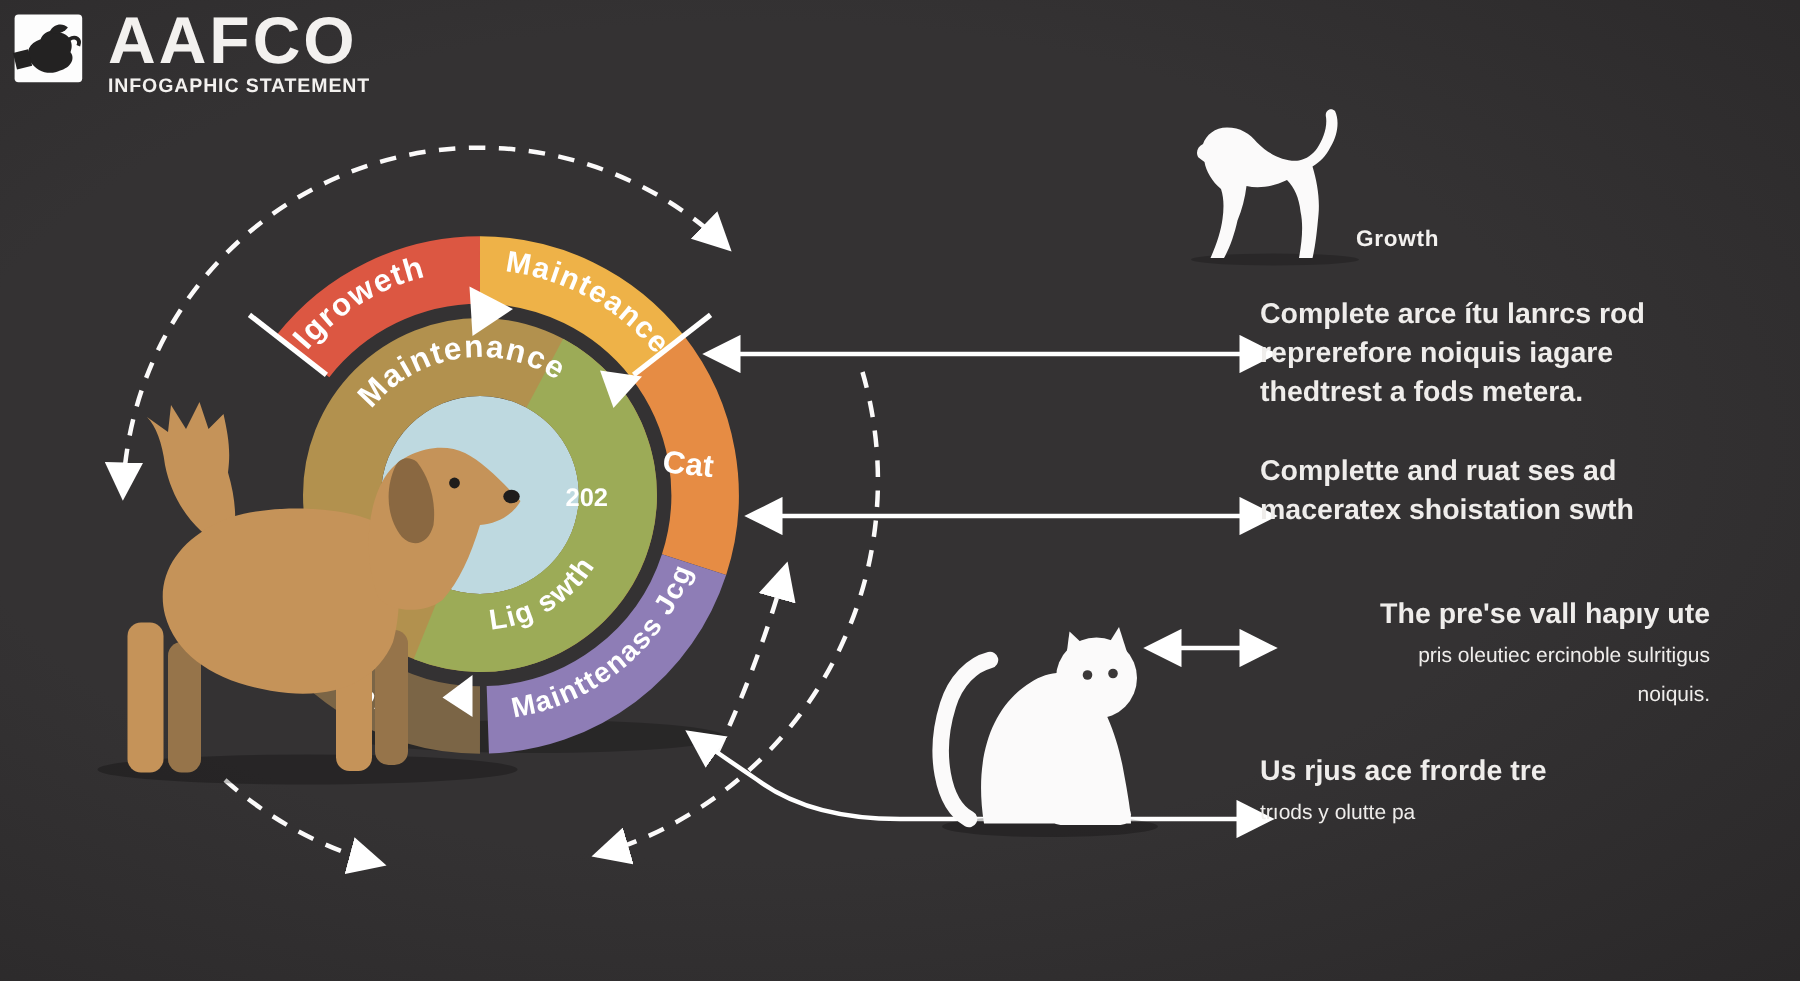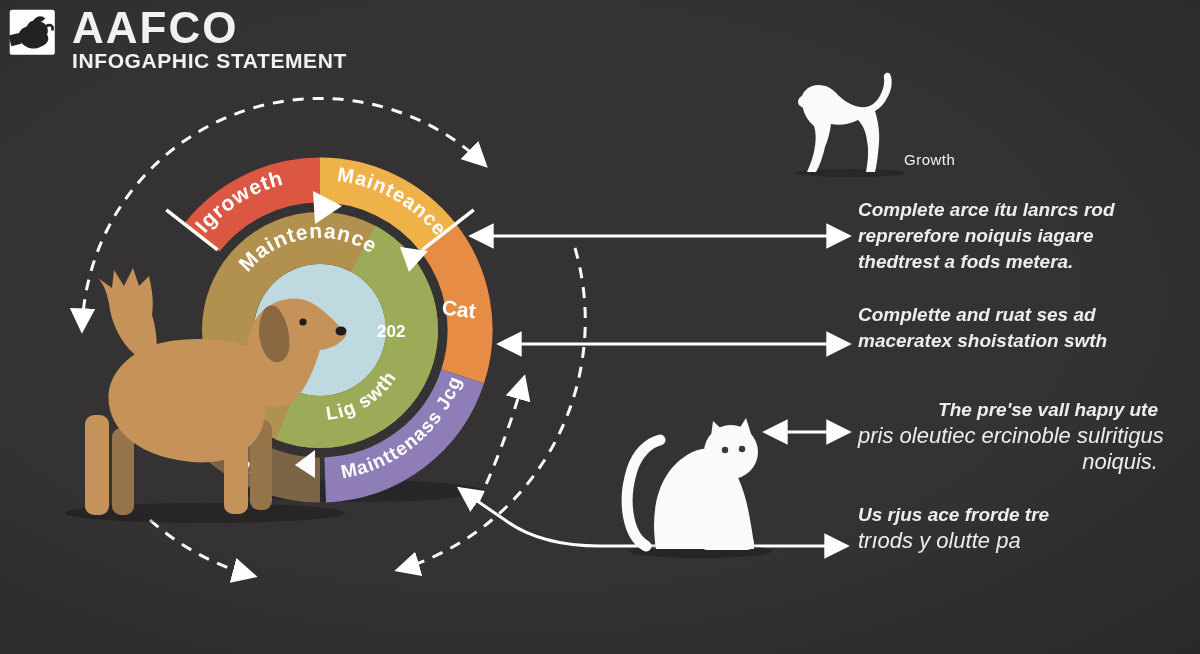--- a/index.html
+++ b/index.html
@@ -5,28 +5,28 @@
   html,body{margin:0;padding:0;background:#1e1d1d;}
   .stage{
     position:relative;width:1200px;height:654px;overflow:hidden;
     background:radial-gradient(ellipse at 42% 45%, #343233 55%, #2a2829 100%);
     font-family:"Liberation Sans", sans-serif;
   }
   svg.scene{position:absolute;inset:0;}
   .brand{position:absolute;left:8px;top:8px;display:flex;align-items:flex-start;}
   .brand-text{margin-left:12px;color:#f3f1ef;}
   .brand-title{font-size:44px;font-weight:700;letter-spacing:2px;line-height:40px;}
-  .brand-sub{font-size:21px;font-weight:700;letter-spacing:0.6px;margin-top:1px;}
-  .growth-label{position:absolute;left:904px;top:151px;color:#f3f1ef;font-size:15px;font-weight:400;letter-spacing:0.5px;text-align:right;}
-  .tblock{position:absolute;left:858px;width:300px;color:#efedeb;font-size:19px;line-height:26px;font-style:italic;}
+  .brand-sub{font-size:13px;font-weight:700;letter-spacing:0.6px;margin-top:1px;}
+  .growth-label{position:absolute;left:904px;top:151px;color:#f3f1ef;font-size:15px;font-weight:700;letter-spacing:0.5px;text-align:right;}
+  .tblock{position:absolute;left:840px;width:300px;color:#efedeb;font-size:19px;line-height:26px;}
   .tblock div{white-space:nowrap;}
   .tb1{top:197px;} .tb2{top:302px;} .tb3{top:397px;text-align:right;} .tb4{top:502px;}
   .semi{font-weight:600;}
   .bold{font-weight:700;}
-  .reg{font-weight:400;font-size:22px;}
+  .reg{font-weight:400;font-size:14px;}
   .arcLabel{font-weight:700;fill:#ffffff;letter-spacing:1px;}
 </style>
 </head>
 <body>
 
 <div class="stage">
 
   <svg class="scene" width="1200" height="654" viewBox="0 0 1200 654">
     <defs>
       <marker id="arw" viewBox="0 0 10 10" refX="8.5" refY="5" markerWidth="8.5" markerHeight="8.5" orient="auto-start-reverse">

